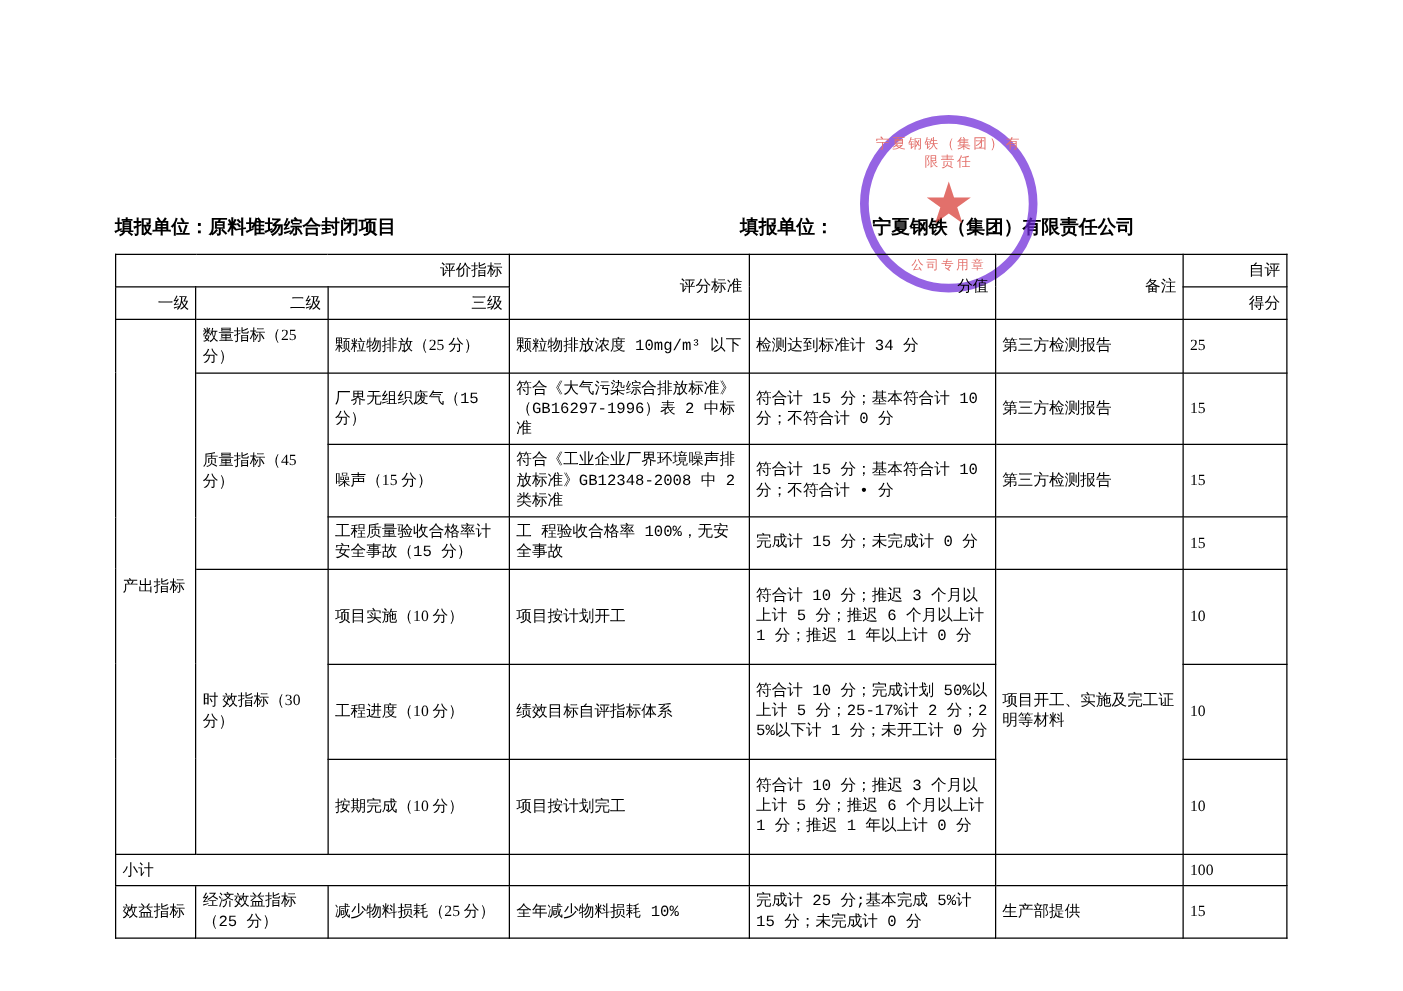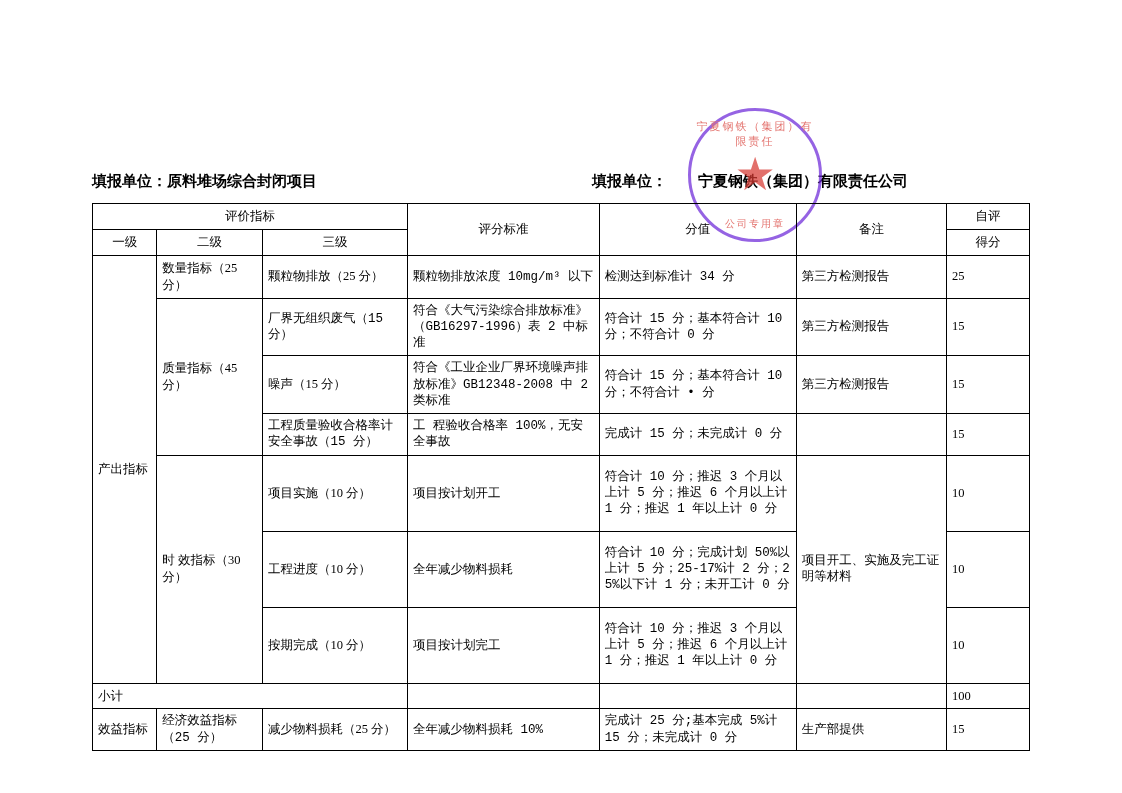--- a/index.html
+++ b/index.html
@@ -70,31 +70,31 @@
   table.main td, table.main th {
     border: 1px solid #000000;
     padding: 4px 5px;
     vertical-align: middle;
     font-weight: normal;
     word-break: break-all;
   }
   .ctr { text-align: left; }
   .lft { text-align: left; }
   .bold { font-weight: bold; }
-  .hdr { text-align: center; font-weight: bold; }
+  .hdr { text-align: right; font-weight: bold; }
   .v-mid { vertical-align: middle; }
   .tight { line-height: 1.3; font-family: Liberation Mono, monospace; }
   .stamp {
     position: absolute;
     left: 688px;
-    top: 108px;
+    top: 92px;
     width: 128px;
     height: 128px;
     border-radius: 50%;
-    border: 3px solid #6d28d9;
+    border: 7px solid #6d28d9;
     opacity: 0.72;
     pointer-events: none;
   }
   .stamp .star {
     position: absolute;
     left: 50%;
     top: 50%;
     transform: translate(-50%, -50%);
     color: #d83a33;
     font-size: 46px;
@@ -198,21 +198,21 @@
         <td class="lft v-mid" rowspan="3">时 效指标（30 分）</td>
         <td class="ctr v-mid">项目实施（10 分）</td>
         <td class="ctr v-mid">项目按计划开工</td>
         <td class="lft v-mid tight">符合计 10 分；推迟 3 个月以上计 5 分；推迟 6 个月以上计 1 分；推迟 1 年以上计 0 分</td>
         <td class="lft v-mid tight" rowspan="3">项目开工、实施及完工证明等材料</td>
         <td class="ctr v-mid">10</td>
       </tr>
 
       <tr style="height:76px;">
         <td class="ctr v-mid">工程进度（10 分）</td>
-        <td class="ctr v-mid">全年减少物料损耗</td>
+        <td class="ctr v-mid">绩效目标自评指标体系</td>
         <td class="lft v-mid tight">符合计 10 分；完成计划 50%以上计 5 分；25-17%计 2 分；25%以下计 1 分；未开工计 0 分</td>
         <td class="ctr v-mid">10</td>
       </tr>
 
       <tr style="height:76px;">
         <td class="ctr v-mid">按期完成（10 分）</td>
         <td class="ctr v-mid">项目按计划完工</td>
         <td class="lft v-mid tight">符合计 10 分；推迟 3 个月以上计 5 分；推迟 6 个月以上计 1 分；推迟 1 年以上计 0 分</td>
         <td class="ctr v-mid">10</td>
       </tr>

